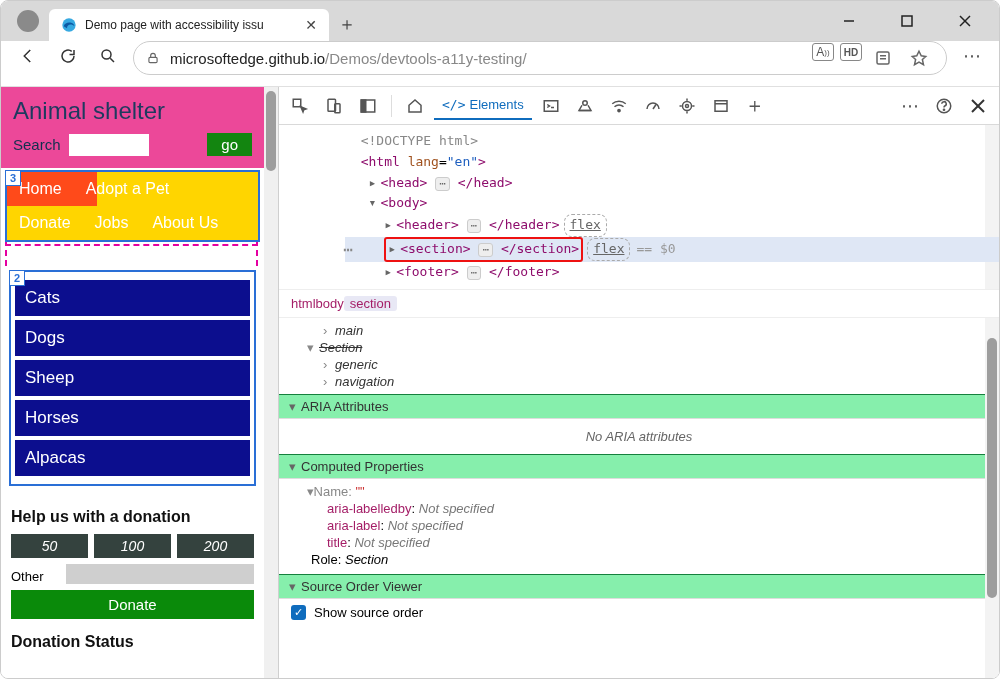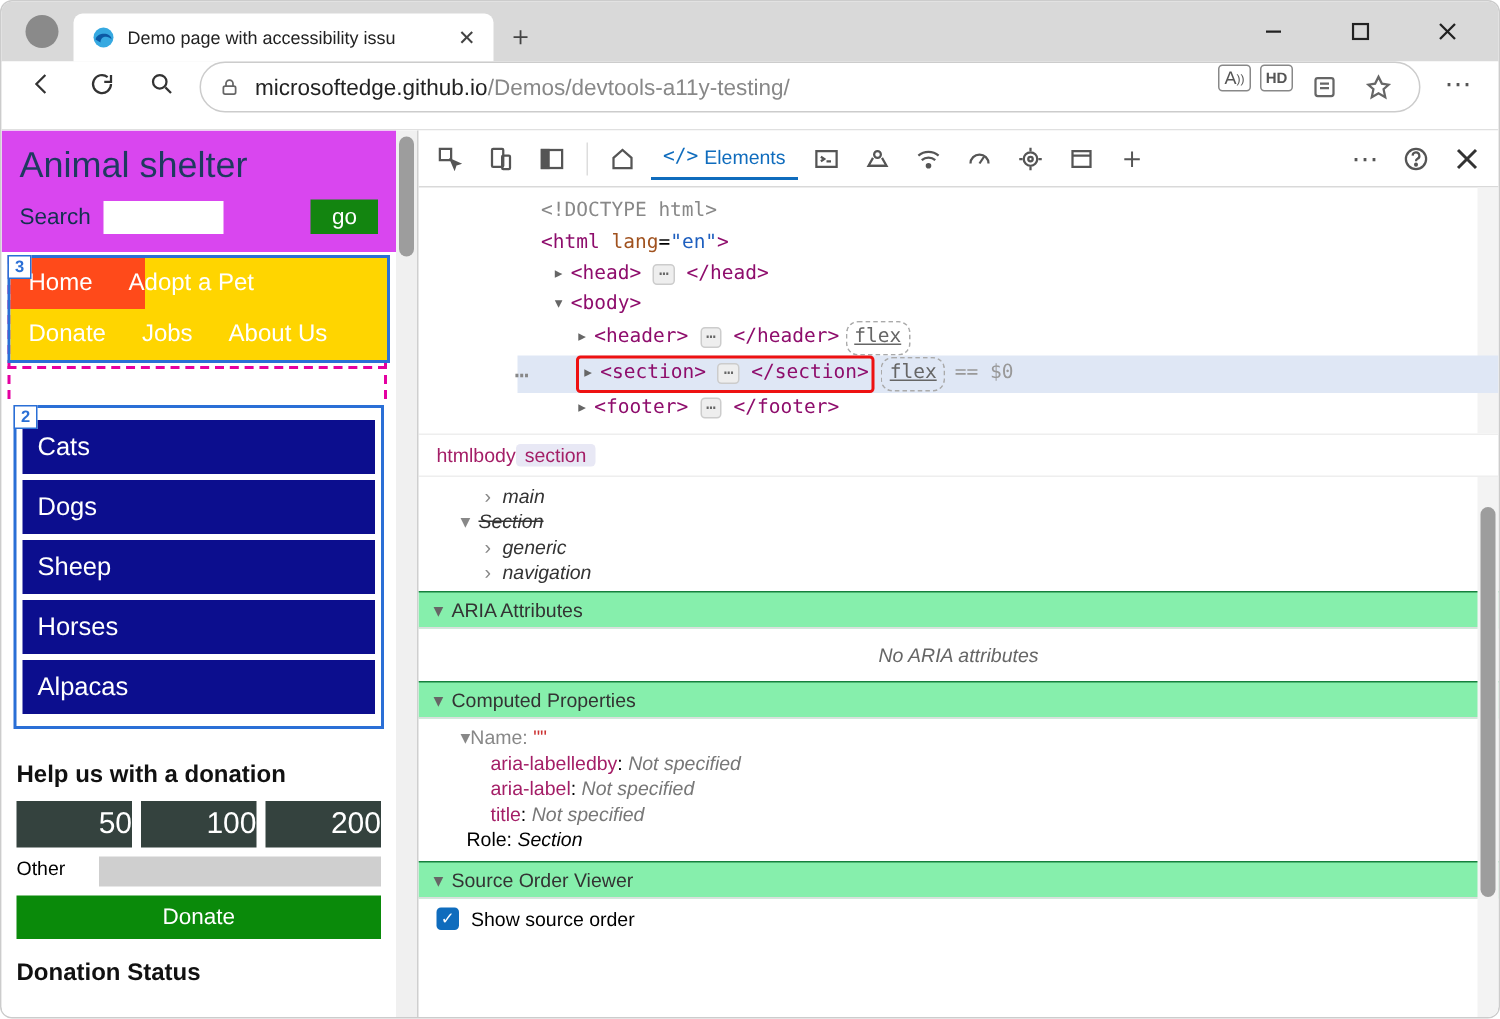--- a/index.html
+++ b/index.html
@@ -27,21 +27,21 @@
 
   
   .main { display:flex; height: calc(100% - 86px); }
 
   
   .page-pane { width: 278px; position: relative; overflow: hidden; border-right: 1px solid #cfcfcf; background:#fff; display:flex; }
   .page-scroller { flex:1; overflow:hidden; }
   .page-scrollbar { width:14px; background:#f0f0f0; position:relative; }
   .page-thumb { position:absolute; top:4px; left:2px; right:2px; height:80px; background:#9d9d9d; border-radius:5px; }
 
-  .hdr { background:#d946ef; padding:10px 12px 12px; }
+  .hdr { background:#ec4899; padding:10px 12px 12px; }
   .hdr-title { font-size:24px; color:#1e3a5f; font-weight:400; margin-bottom:8px; }
   .hdr-search-row { display:flex; align-items:center; gap:8px;justify-content:flex-end; }
   .hdr-search-label { color:#12304f; font-size:15px; }
   .hdr-search-input { width:80px; height:22px; background:#fff; border:none; }
   .go-btn { background:#138510; color:#fff; border:none; padding:3px 14px; font-size:15px; margin-left:auto; }
 
   .nav-wrap { position:relative; border:2px solid #2a6fd6; margin:2px 4px 2px 4px; }
   .nav-row1 { background: linear-gradient(90deg,#ff4a1a 0 90px,#ffd500 90px 100%); display:flex; }
   .nav-row2 { background:#ffd500; display:flex; }
   .nav-item { color:#fff; padding:8px 12px; font-size:16px; }
@@ -50,22 +50,22 @@
 
   .dash-v { border-left:2px dashed #e400a1; position:absolute; }
   .dash-h { border-top:2px dashed #e400a1; position:absolute; }
 
   .cats-wrap { position:relative; border:2px solid #2a6fd6; margin: 28px 8px 4px 8px; padding:4px 4px; }
   .cat-item { background:#0c0e8e; color:#fff; padding:8px 10px; margin:4px 0; font-size:17px; }
 
   .donation { padding: 8px 10px; }
   .donation h3 { font-size:16px; margin:10px 0 8px; font-weight:700; color:#111; }
   .amount-row { display:flex; gap:6px; }
-  .amount { flex:1; background:#34423e; color:#fff; text-align:right; padding:4px 0; font-size:20px; }
-  .other-row { display:flex; align-items:flex-start; gap:22px; margin-top:6px; }
+  .amount { flex:1; background:#34423e; color:#fff; text-align:center; padding:4px 0; font-size:14px;font-style:italic; }
+  .other-row { display:flex; align-items:flex-end; gap:22px; margin-top:6px; }
   .other-input { flex:1; height:20px; background:#cfcfcf; border:none; }
   .donate-btn { width:100%; background:#0a8a0a; color:#fff; border:none; padding:6px 0; margin-top:6px; font-size:15px; }
 
   
   .devtools { flex:1; display:flex; flex-direction:column; background:#fff; }
   .dt-toolbar { display:flex; align-items:center; height:38px; border-bottom:1px solid #d9d9d9; padding:0 6px; gap:4px; }
   .dt-tool { width:30px; height:30px; display:flex; align-items:center; justify-content:center; color:#555; border-radius:4px; }
   .dt-tab { padding:6px 8px; font-size:13px; color:#444; display:flex; align-items:center; gap:4px; }
   .dt-tab.active { border-bottom:2px solid #0f6cbd; color:#0f6cbd; }
   .dt-toolbar .spacer { flex:1; }

